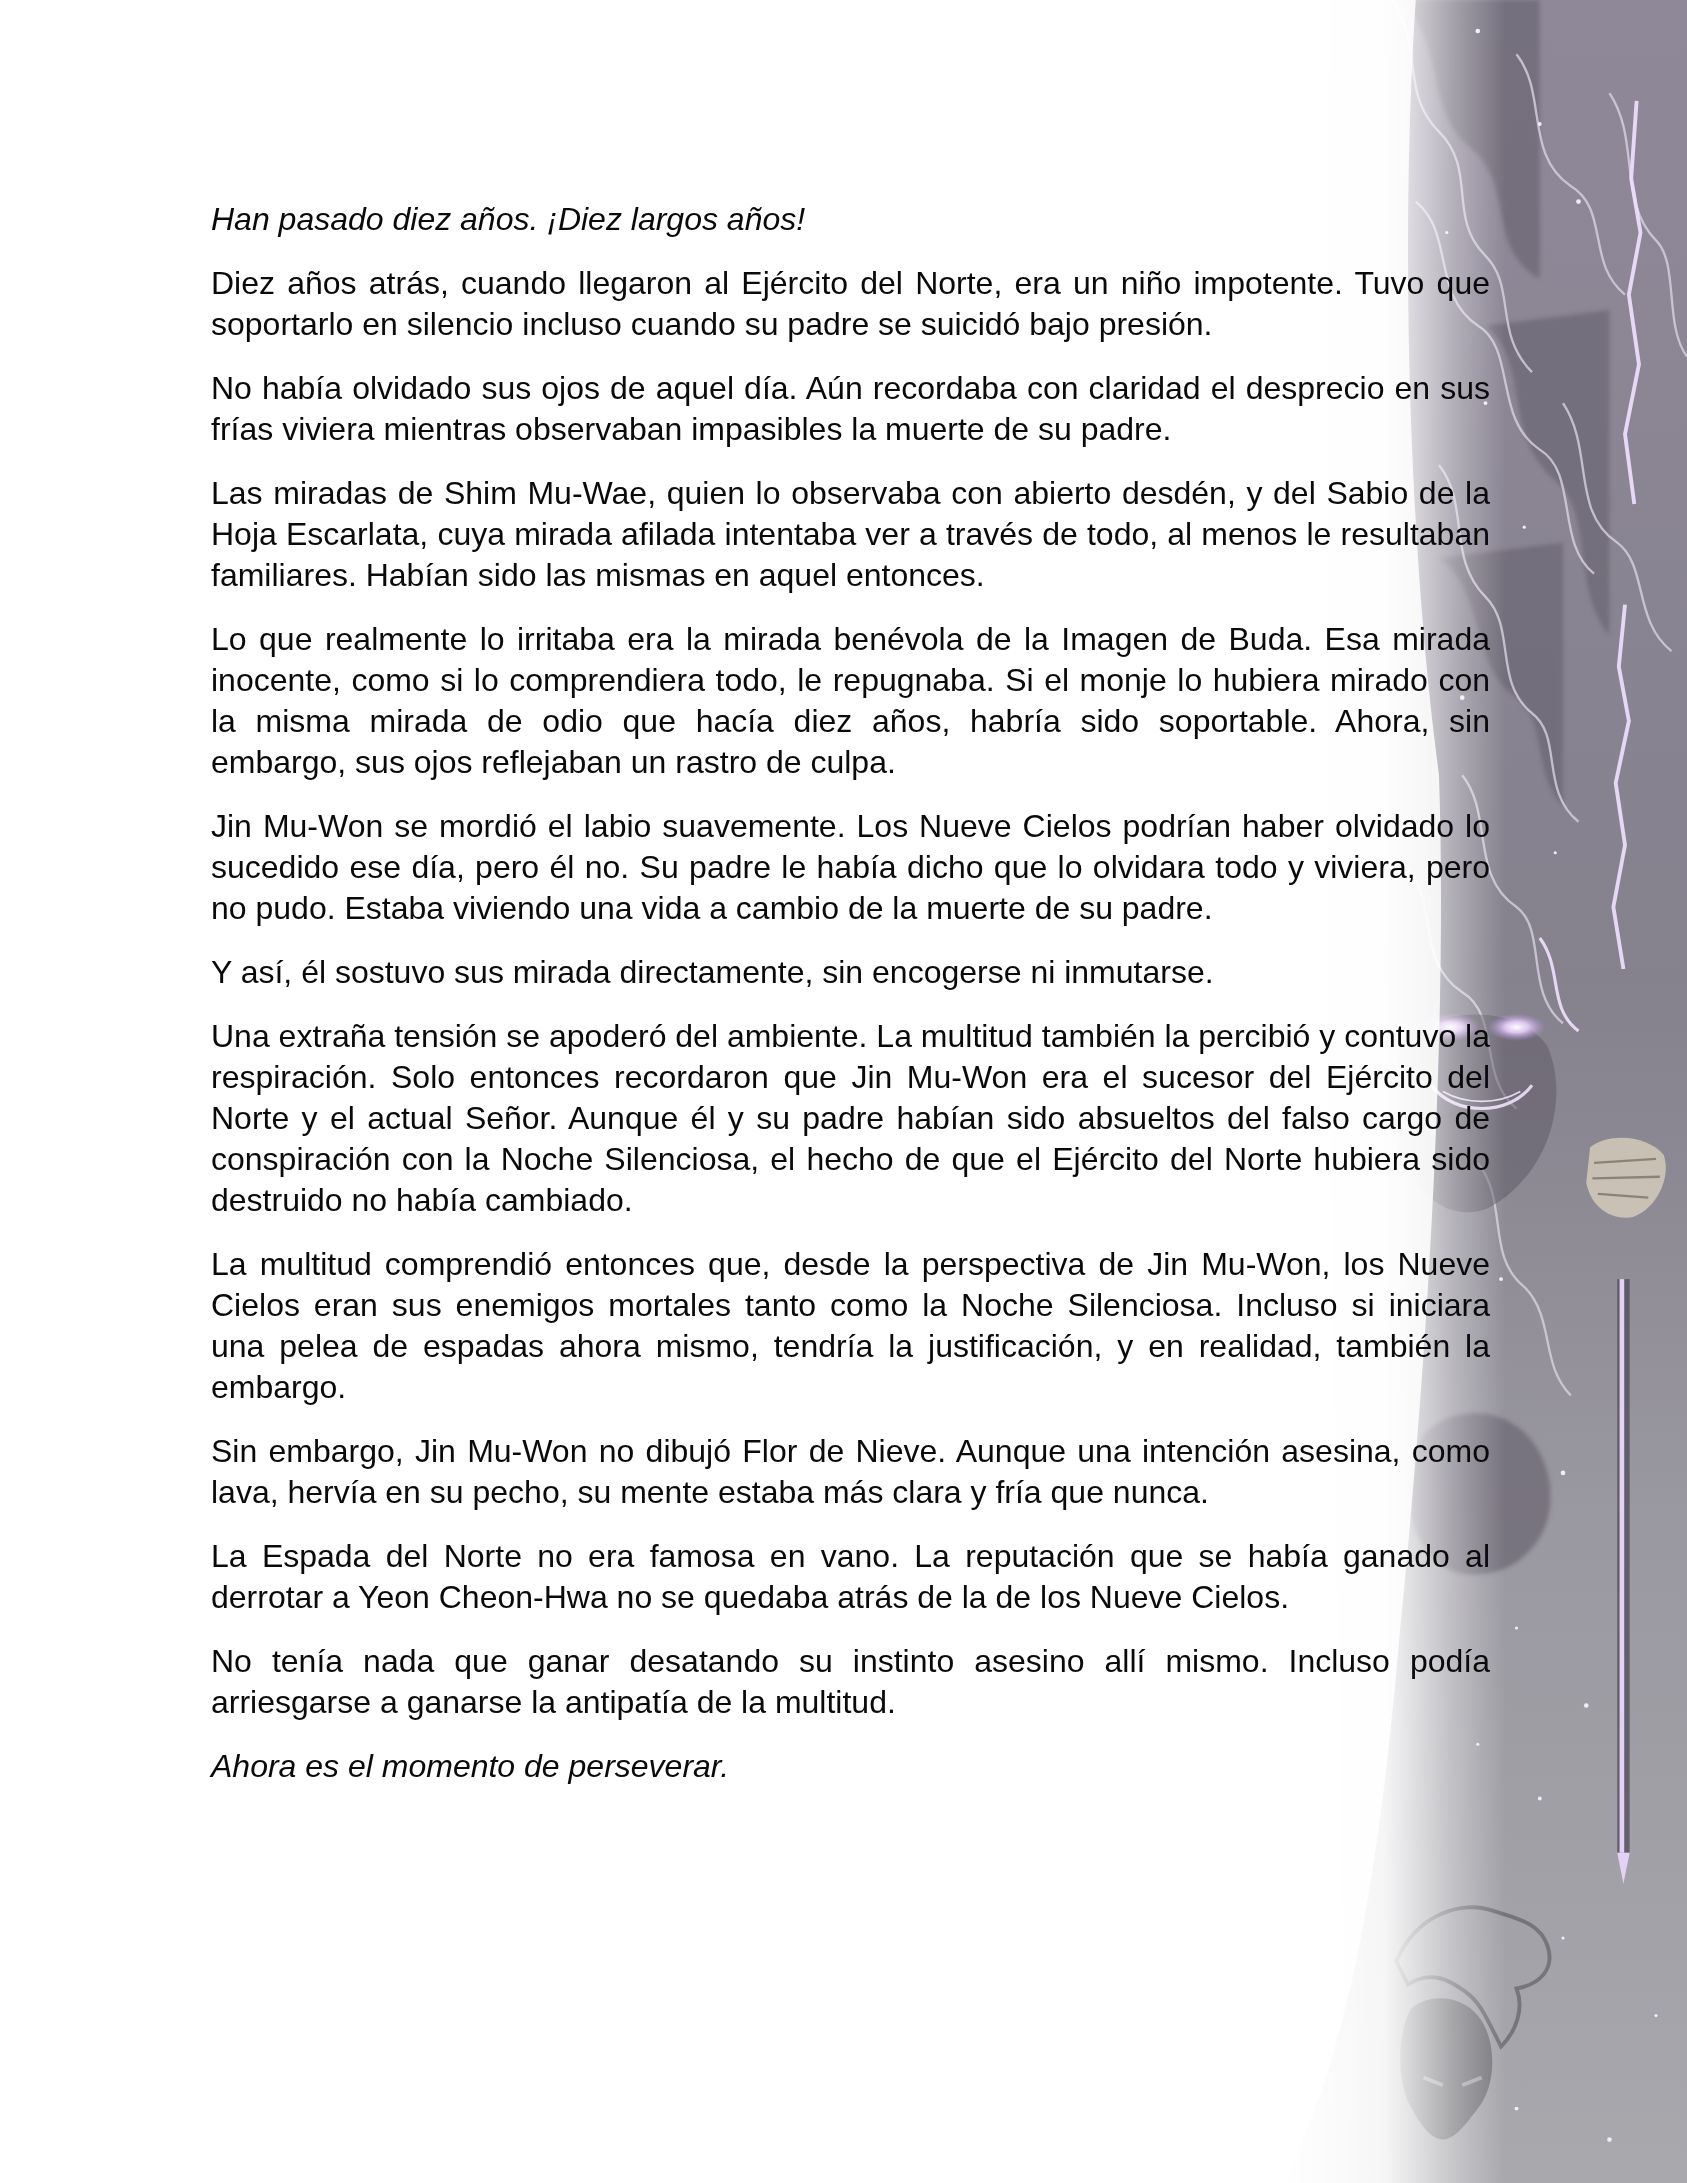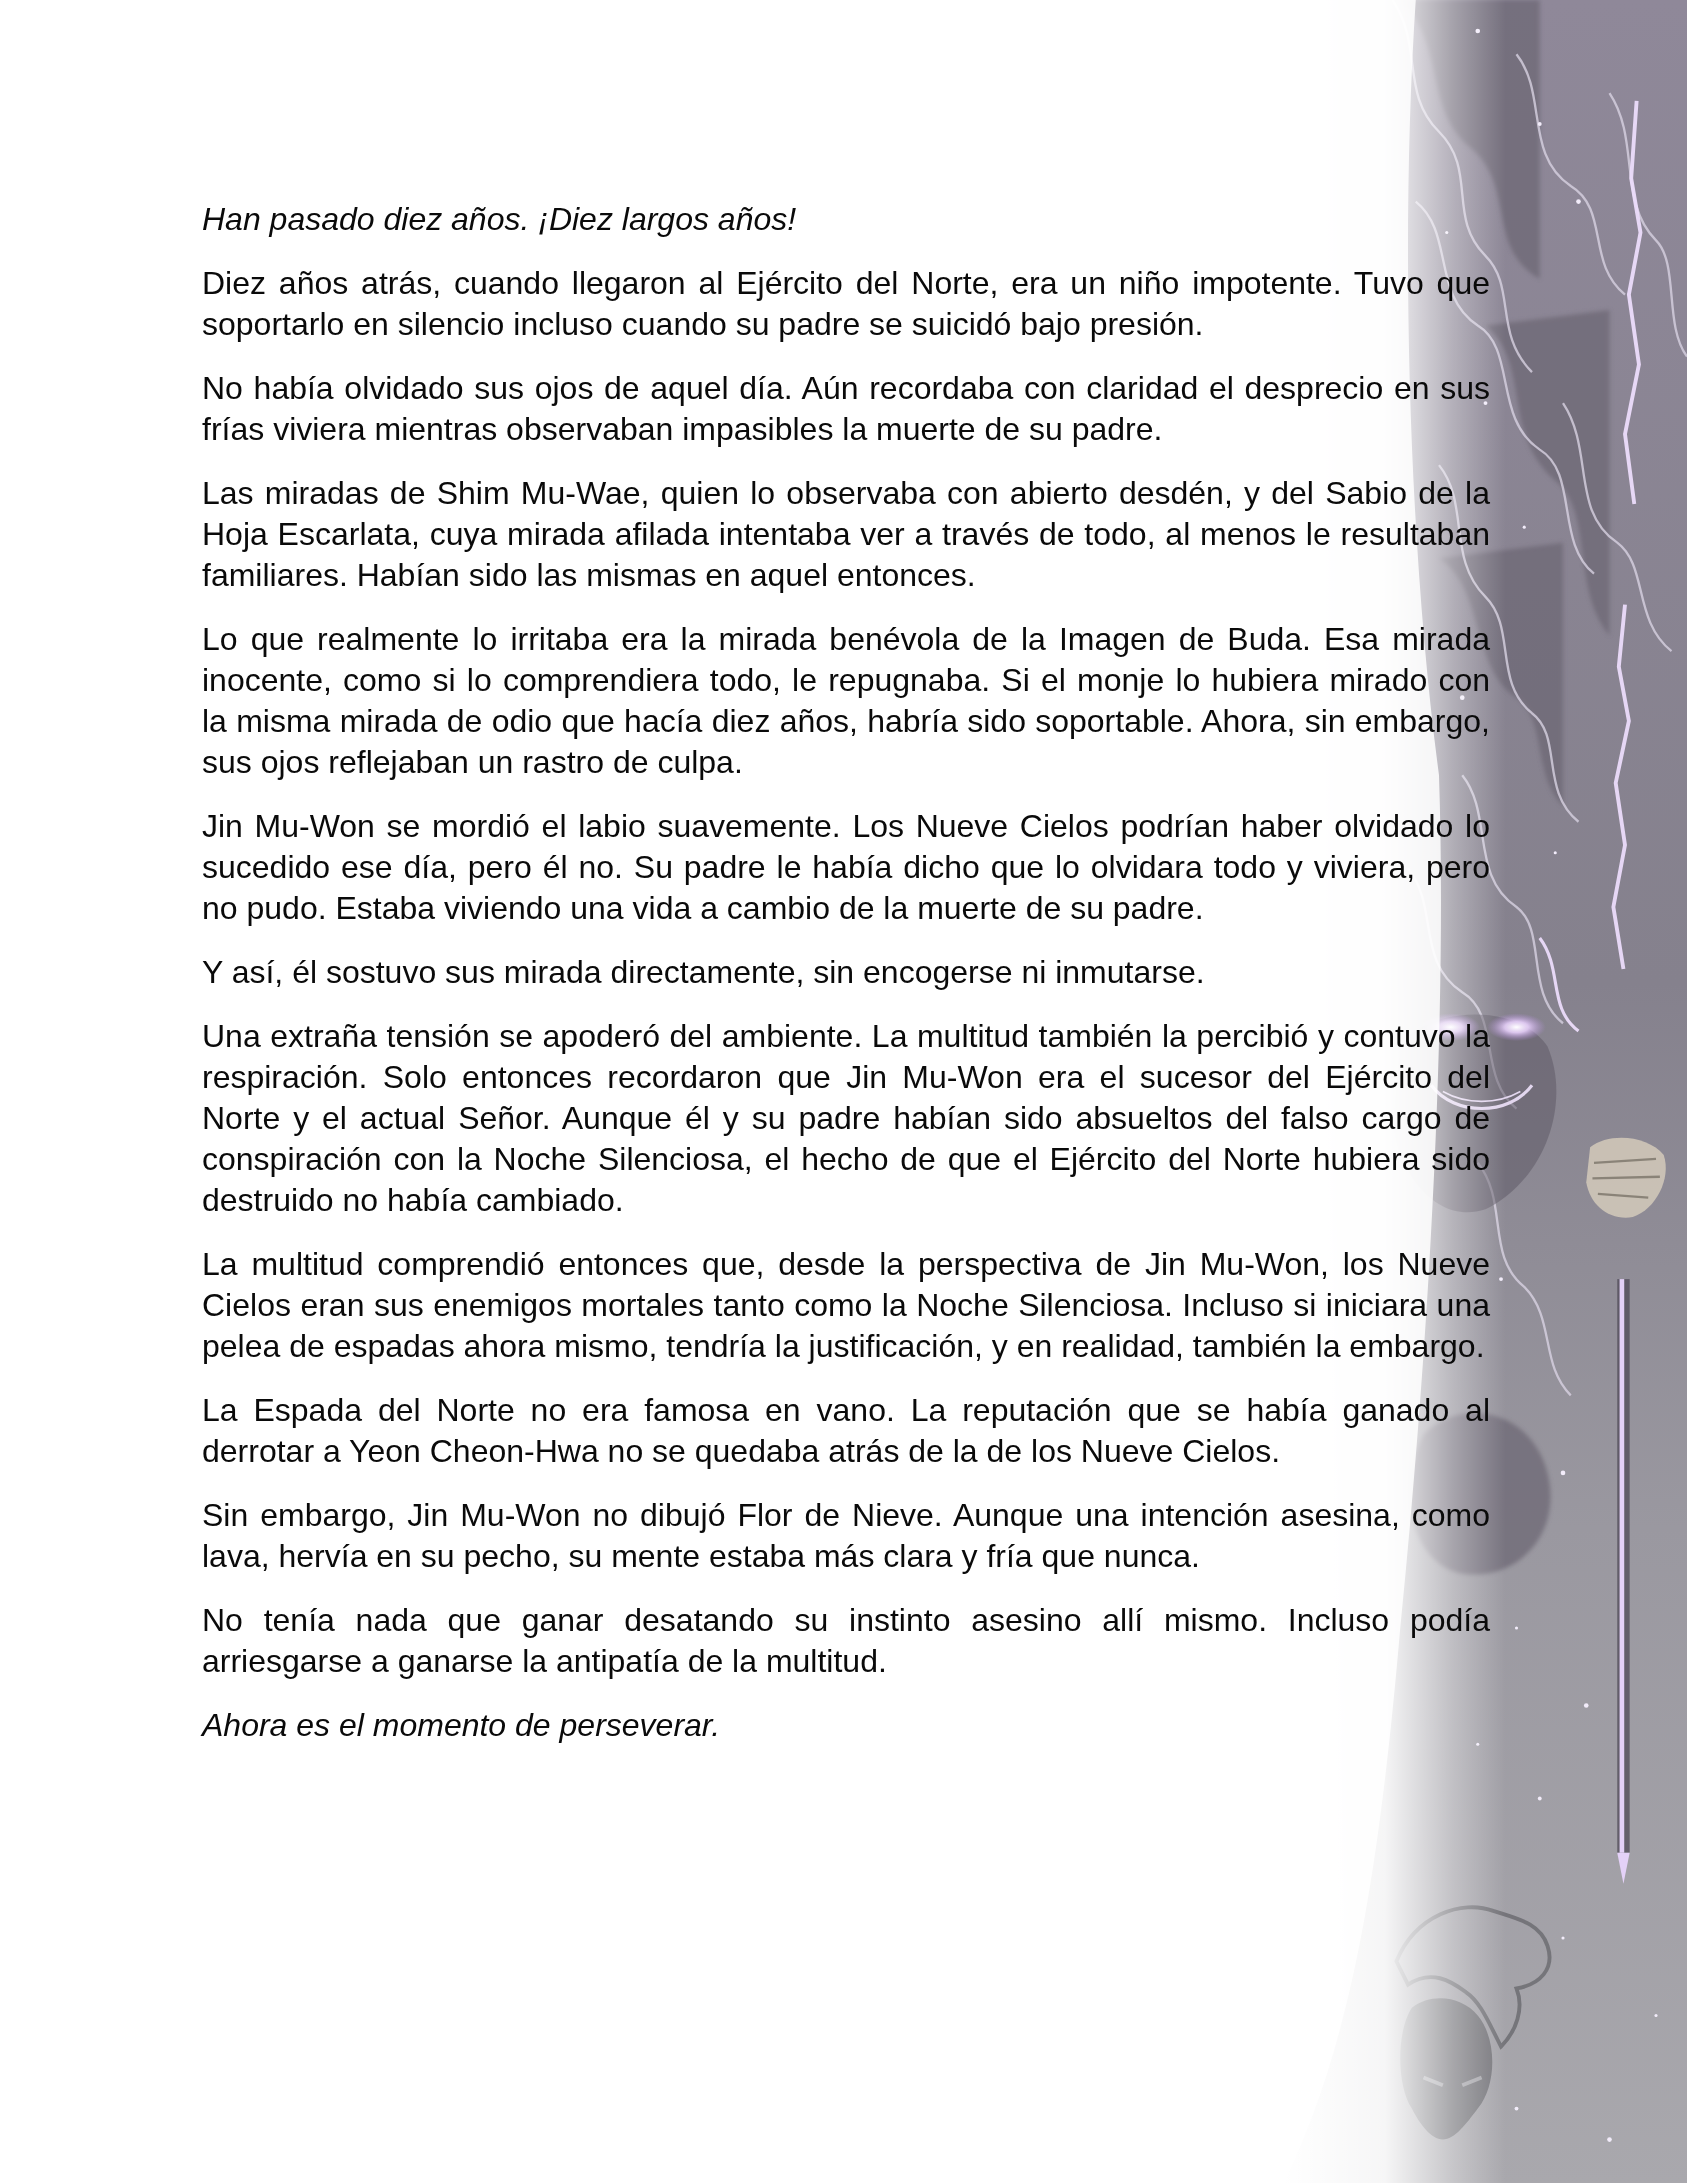--- a/index.html
+++ b/index.html
@@ -12,21 +12,21 @@
     position: absolute; top: 0; right: 0; width: 403px; height: 2183px;
     z-index: 0;
   }
   .art svg { display: block; width: 100%; height: 100%; }
   .page-text {
     position: absolute; left: 198px; top: 199px; width: 1292px;
     z-index: 2; color: #0a0a0a;
     font-size: 32px; line-height: 41px;
   }
   .page-text p {
-    margin: 0 0 23px 4px;
+    margin: 0 0 23px 13px;
     text-align: justify;
     text-align-last: left;
   }
   .page-text p.italic { font-style: italic; }
 </style>
 </head>
 <body>
 
 <div class="art">
   <svg viewBox="0 0 520 2816" preserveAspectRatio="none" xmlns="http://www.w3.org/2000/svg">
@@ -136,18 +136,18 @@
 <main class="page-text">
   <p class="italic">Han pasado diez años. ¡Diez largos años!</p>
   <p>Diez años atrás, cuando llegaron al Ejército del Norte, era un niño impotente. Tuvo que soportarlo en silencio incluso cuando su padre se suicidó bajo presión.</p>
   <p>No había olvidado sus ojos de aquel día. Aún recordaba con claridad el desprecio en sus frías viviera mientras observaban impasibles la muerte de su padre.</p>
   <p>Las miradas de Shim Mu-Wae, quien lo observaba con abierto desdén, y del Sabio de la Hoja Escarlata, cuya mirada afilada intentaba ver a través de todo, al menos le resultaban familiares. Habían sido las mismas en aquel entonces.</p>
   <p>Lo que realmente lo irritaba era la mirada benévola de la Imagen de Buda. Esa mirada inocente, como si lo comprendiera todo, le repugnaba. Si el monje lo hubiera mirado con la misma mirada de odio que hacía diez años, habría sido soportable. Ahora, sin embargo, sus ojos reflejaban un rastro de culpa.</p>
   <p>Jin Mu-Won se mordió el labio suavemente. Los Nueve Cielos podrían haber olvidado lo sucedido ese día, pero él no. Su padre le había dicho que lo olvidara todo y viviera, pero no pudo. Estaba viviendo una vida a cambio de la muerte de su padre.</p>
   <p>Y así, él sostuvo sus mirada directamente, sin encogerse ni inmutarse.</p>
   <p>Una extraña tensión se apoderó del ambiente. La multitud también la percibió y contuvo la respiración. Solo entonces recordaron que Jin Mu-Won era el sucesor del Ejército del Norte y el actual Señor. Aunque él y su padre habían sido absueltos del falso cargo de conspiración con la Noche Silenciosa, el hecho de que el Ejército del Norte hubiera sido destruido no había cambiado.</p>
   <p>La multitud comprendió entonces que, desde la perspectiva de Jin Mu-Won, los Nueve Cielos eran sus enemigos mortales tanto como la Noche Silenciosa. Incluso si iniciara una pelea de espadas ahora mismo, tendría la justificación, y en realidad, también la embargo.</p>
+  <p>Sin embargo, Jin Mu-Won no dibujó Flor de Nieve. Aunque una intención asesina, como lava, hervía en su pecho, su mente estaba más clara y fría que nunca.</p>
   <p>La Espada del Norte no era famosa en vano. La reputación que se había ganado al derrotar a Yeon Cheon-Hwa no se quedaba atrás de la de los Nueve Cielos.</p>
-  <p>Sin embargo, Jin Mu-Won no dibujó Flor de Nieve. Aunque una intención asesina, como lava, hervía en su pecho, su mente estaba más clara y fría que nunca.</p>
   <p>No tenía nada que ganar desatando su instinto asesino allí mismo. Incluso podía arriesgarse a ganarse la antipatía de la multitud.</p>
   <p class="italic">Ahora es el momento de perseverar.</p>
 </main>
 
 
 </body></html>

